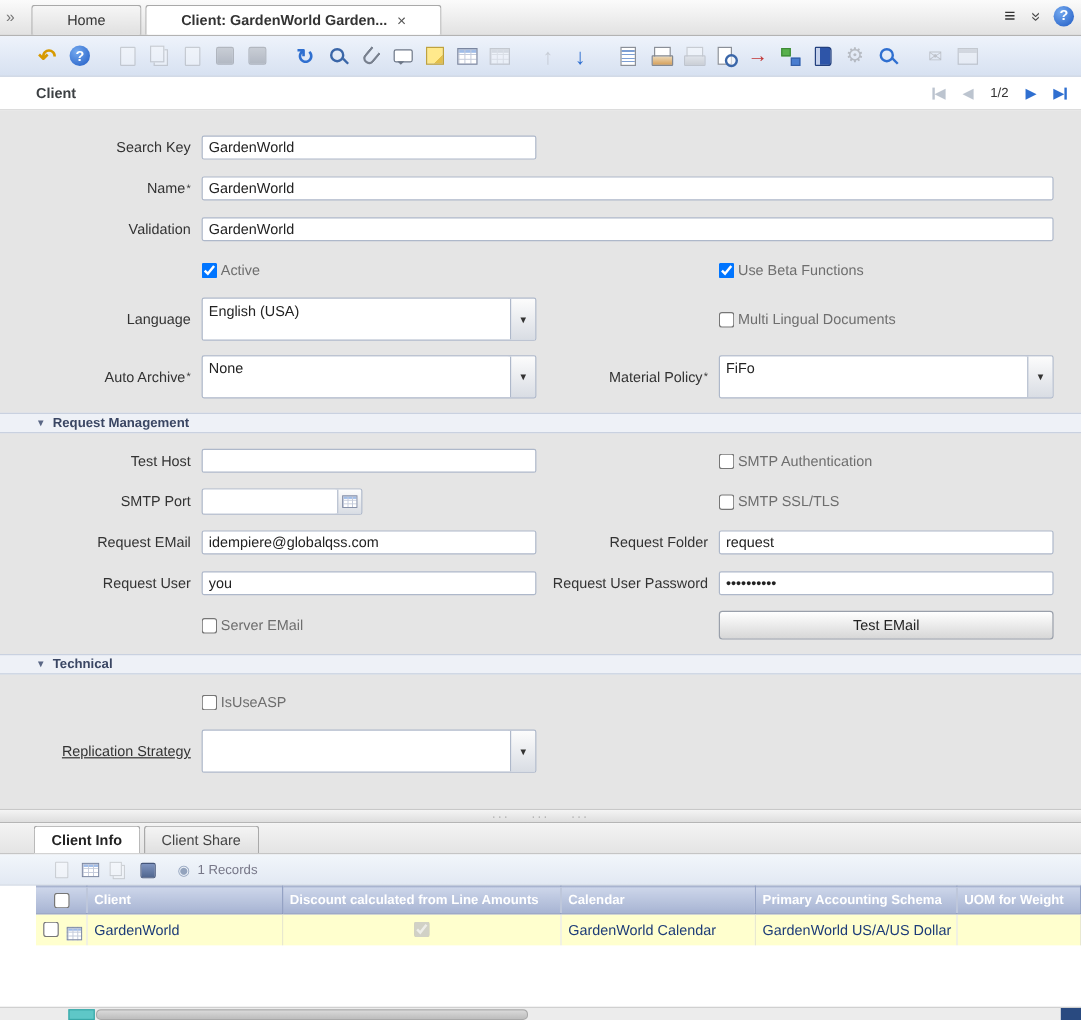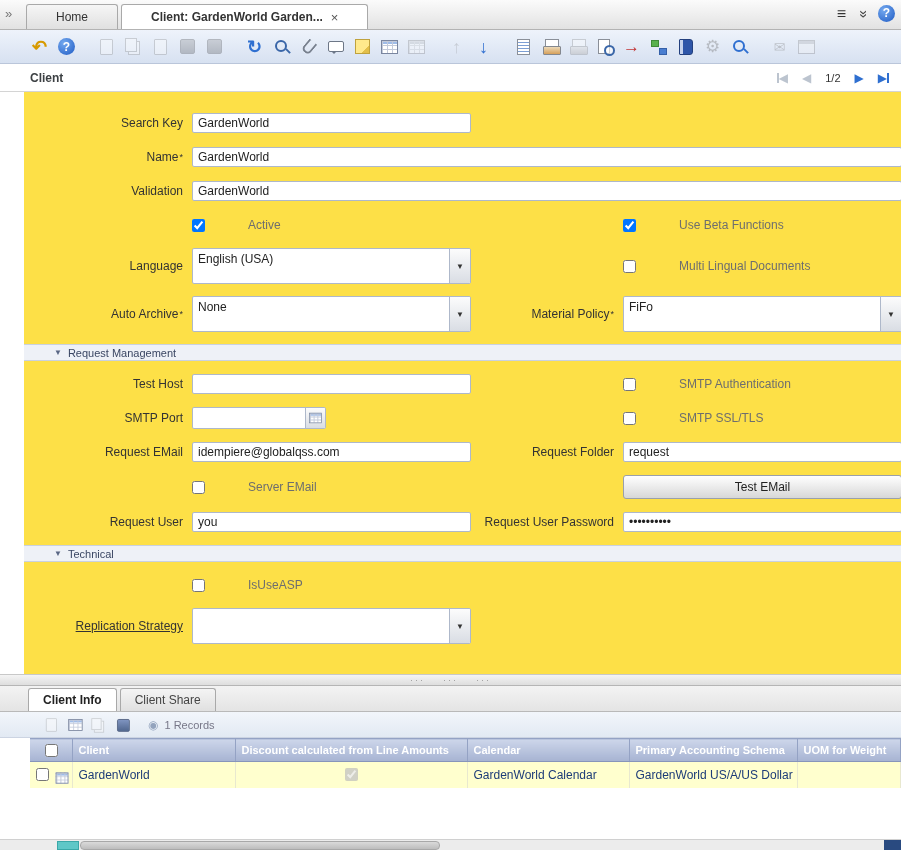--- a/index.html
+++ b/index.html
@@ -85,41 +85,41 @@
   
   .crumb { height:28px; flex:0 0 28px; display:flex; align-items:center; background:#fff; border-bottom:1px solid #d4d4d4; padding:0 12px 0 30px; }
   .crumb .title { font-weight:bold; color:#3c4043; }
   .rnav { margin-left:auto; display:flex; align-items:center; gap:14px; }
   .nbtn { display:inline-flex; align-items:center; font-size:12px; cursor:pointer; color:#2f6fd0; }
   .nbtn.dis { color:#bcc4cf; cursor:default; }
   .vbar { width:2px; height:10px; background:currentColor; display:inline-block; }
   .rnav .pos { font-size:11px; color:#333; }
 
   
-  .form { flex:1 1 auto; background:#fde047; overflow:hidden; padding-top:20px;margin-left:24px; }
+  .form { flex:1 1 auto; background:#e5e5e5; overflow:hidden; padding-top:20px; }
   .frow { display:grid; grid-template-columns:140px 279px 146px 279px; column-gap:3px; align-items:center; margin:0 0 12px 25px; min-height:22px; }
   .flabel { text-align:right; padding-right:6px; color:#333; line-height:22px; white-space:nowrap; }
   .flabel.link { text-decoration:underline; cursor:pointer; }
   .req { font-size:9px; color:#333; margin-left:1px; vertical-align:top; }
   .fwide { grid-column:2 / 5; }
   .tin { height:20px; border:1px solid #aeb8ca; border-radius:2px; padding:0 5px; font-family:"Liberation Sans",sans-serif; font-size:12px; color:#222; width:100%; background:#fff; }
   .combo { display:flex; height:36px; border:1px solid #aeb8ca; border-radius:2px; background:#fff; overflow:hidden; }
   .combo .tin { border:none; height:20px; flex:1; }
   .cbtn { width:21px; flex:0 0 21px; background:linear-gradient(#fcfcfc,#d9dde4); border-left:1px solid #aeb8ca; display:flex; align-items:center; justify-content:center; font-size:8px; color:#333; cursor:pointer; }
   .numfield { display:flex; width:134px; height:22px; border:1px solid #aeb8ca; border-radius:2px; background:#fff; overflow:hidden; }
   .numfield .tin { border:none; flex:1; height:20px; }
   .calcbtn { width:20px; flex:0 0 20px; display:flex; align-items:center; justify-content:center; background:linear-gradient(#fcfcfc,#d9dde4); border-left:1px solid #aeb8ca; cursor:pointer; }
   .calcbtn .icn { transform:scale(.75); }
-  .cbwrap { display:flex; align-items:center;gap:40px; }
+  .cbwrap { display:flex; align-items:center; }
   .cbwrap input { margin:0 3px 0 0; }
   .cblab { color:#6e6e6e; }
   .btn { height:24px; width:100%; border:1px solid #9aa0ab; border-radius:3px; background:linear-gradient(#ffffff,#d7d7d7); font-family:"Liberation Sans",sans-serif; font-size:12px; color:#222; cursor:pointer; }
   .sect { height:17px; display:flex; align-items:center; gap:6px; background:#eef1f7; border-top:1px solid #c9d1e0; border-bottom:1px solid #c9d1e0; padding-left:30px; margin:4px 0 12px 0; cursor:pointer; }
   .sect .arr { font-size:8px; color:#5a6785; }
-  .sect .t { font-weight:normal; font-size:11px; color:#3a4663; }
+  .sect .t { font-weight:bold; font-size:11px; color:#3a4663; }
 
   
   .splitter { height:12px; flex:0 0 12px; background:linear-gradient(#f4f4f4,#dedede); border-top:1px solid #c8c8c8; border-bottom:1px solid #b5b5b5; display:flex; align-items:center; justify-content:center; gap:18px; color:#9a9a9a; font-size:9px; letter-spacing:2px; cursor:row-resize; }
 
   
   .detail { flex:0 0 164px; height:164px; display:flex; flex-direction:column; background:#fff; }
   .dtabs { height:26px; flex:0 0 26px; background:linear-gradient(#f3f3f3,#e4e4e4); display:flex; align-items:flex-end; padding-left:28px; border-bottom:1px solid #b9b9b9; }
   .dtab { height:23px; display:flex; align-items:center; padding:0 14px; border:1px solid #a9a9a9; border-bottom:none; border-radius:3px 3px 0 0; margin-right:3px; background:linear-gradient(#f4f4f4,#e0e0e0); color:#444; cursor:pointer; }
   .dtab.active { background:#fff; font-weight:bold; color:#222; }
   .dtool { height:26px; flex:0 0 26px; background:linear-gradient(#f2f6fb,#e2e9f3); border-bottom:1px solid #ccd4e2; display:flex; align-items:center; gap:4px; padding-left:40px; font-size:11px; color:#778; }
@@ -355,34 +355,34 @@
     </div>
 
     <div class="frow">
       <label class="flabel"><span>Request EMail</span></label>
       <div><input class="tin" type="text" value="idempiere@globalqss.com" style=""></div>
       <label class="flabel"><span>Request Folder</span></label>
       <div><input class="tin" type="text" value="request" style=""></div>
     </div>
 
     <div class="frow">
-      <span></span>
-      <div class="cbwrap">
-        <input type="checkbox" style="">
-        <span class="cblab">Server EMail</span>
-      </div>
-      <span></span>
-      <div><button class="btn">Test EMail</button></div>
-    </div>
-
-    <div class="frow">
       <label class="flabel"><span>Request User</span></label>
       <div><input class="tin" type="text" value="you" style=""></div>
       <label class="flabel"><span>Request User Password</span></label>
       <div><input class="tin" type="text" value="••••••••••" style=""></div>
+    </div>
+
+    <div class="frow">
+      <span></span>
+      <div class="cbwrap">
+        <input type="checkbox" style="">
+        <span class="cblab">Server EMail</span>
+      </div>
+      <span></span>
+      <div><button class="btn">Test EMail</button></div>
     </div>
 
     <div class="sect">
       <span class="arr">▼</span>
       <span class="t">Technical</span>
     </div>
 
 
     <div class="frow">
       <span></span>

